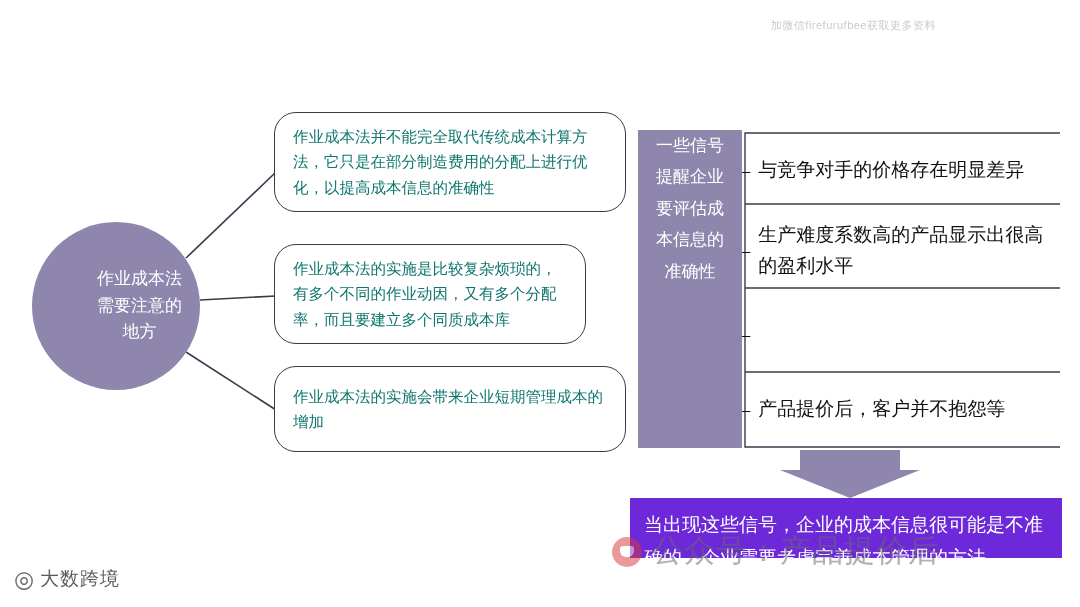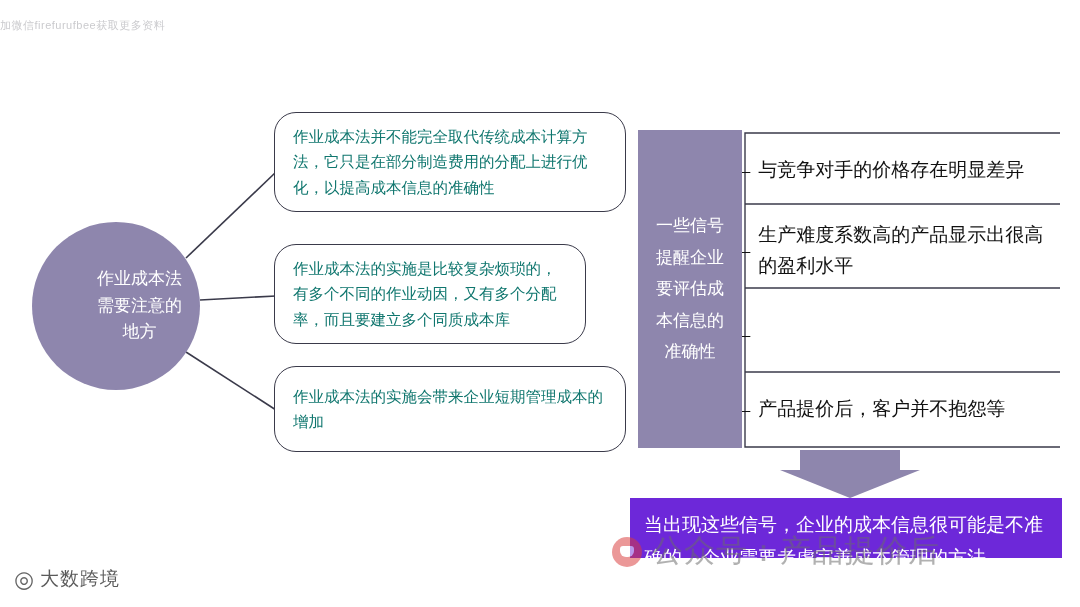--- a/index.html
+++ b/index.html
@@ -15,26 +15,27 @@
     font-family: "Liberation Sans", sans-serif;
     color: #000;
   }
 
   
   .top-watermark {
     position: absolute;
     top: 18px;
     left: 0;
     width: 920px;
-    text-align: left;
+    text-align: right;
     font-size: 11px;
     color: #b9b9bd;
     letter-spacing: 0.5px;
     opacity: 0.75;
     white-space: nowrap;
+    padding-left: 16px;
   }
 
   
   .circle-node {
     position: absolute;
     left: 32px;
     top: 222px;
     width: 168px;
     height: 168px;
     border-radius: 50%;
@@ -81,21 +82,21 @@
   
   .signal-bar {
     position: absolute;
     left: 638px;
     top: 130px;
     width: 104px;
     height: 318px;
     background: #8e86ad;
     color: #ffffff;
     display: flex;
-    align-items: center;
+    align-items: flex-start;
     justify-content: center;
     text-align: center;
     font-size: 17px;
     line-height: 1.85;
     box-sizing: border-box;
     padding: 0 10px;
   }
 
   
   .bracket-list {

